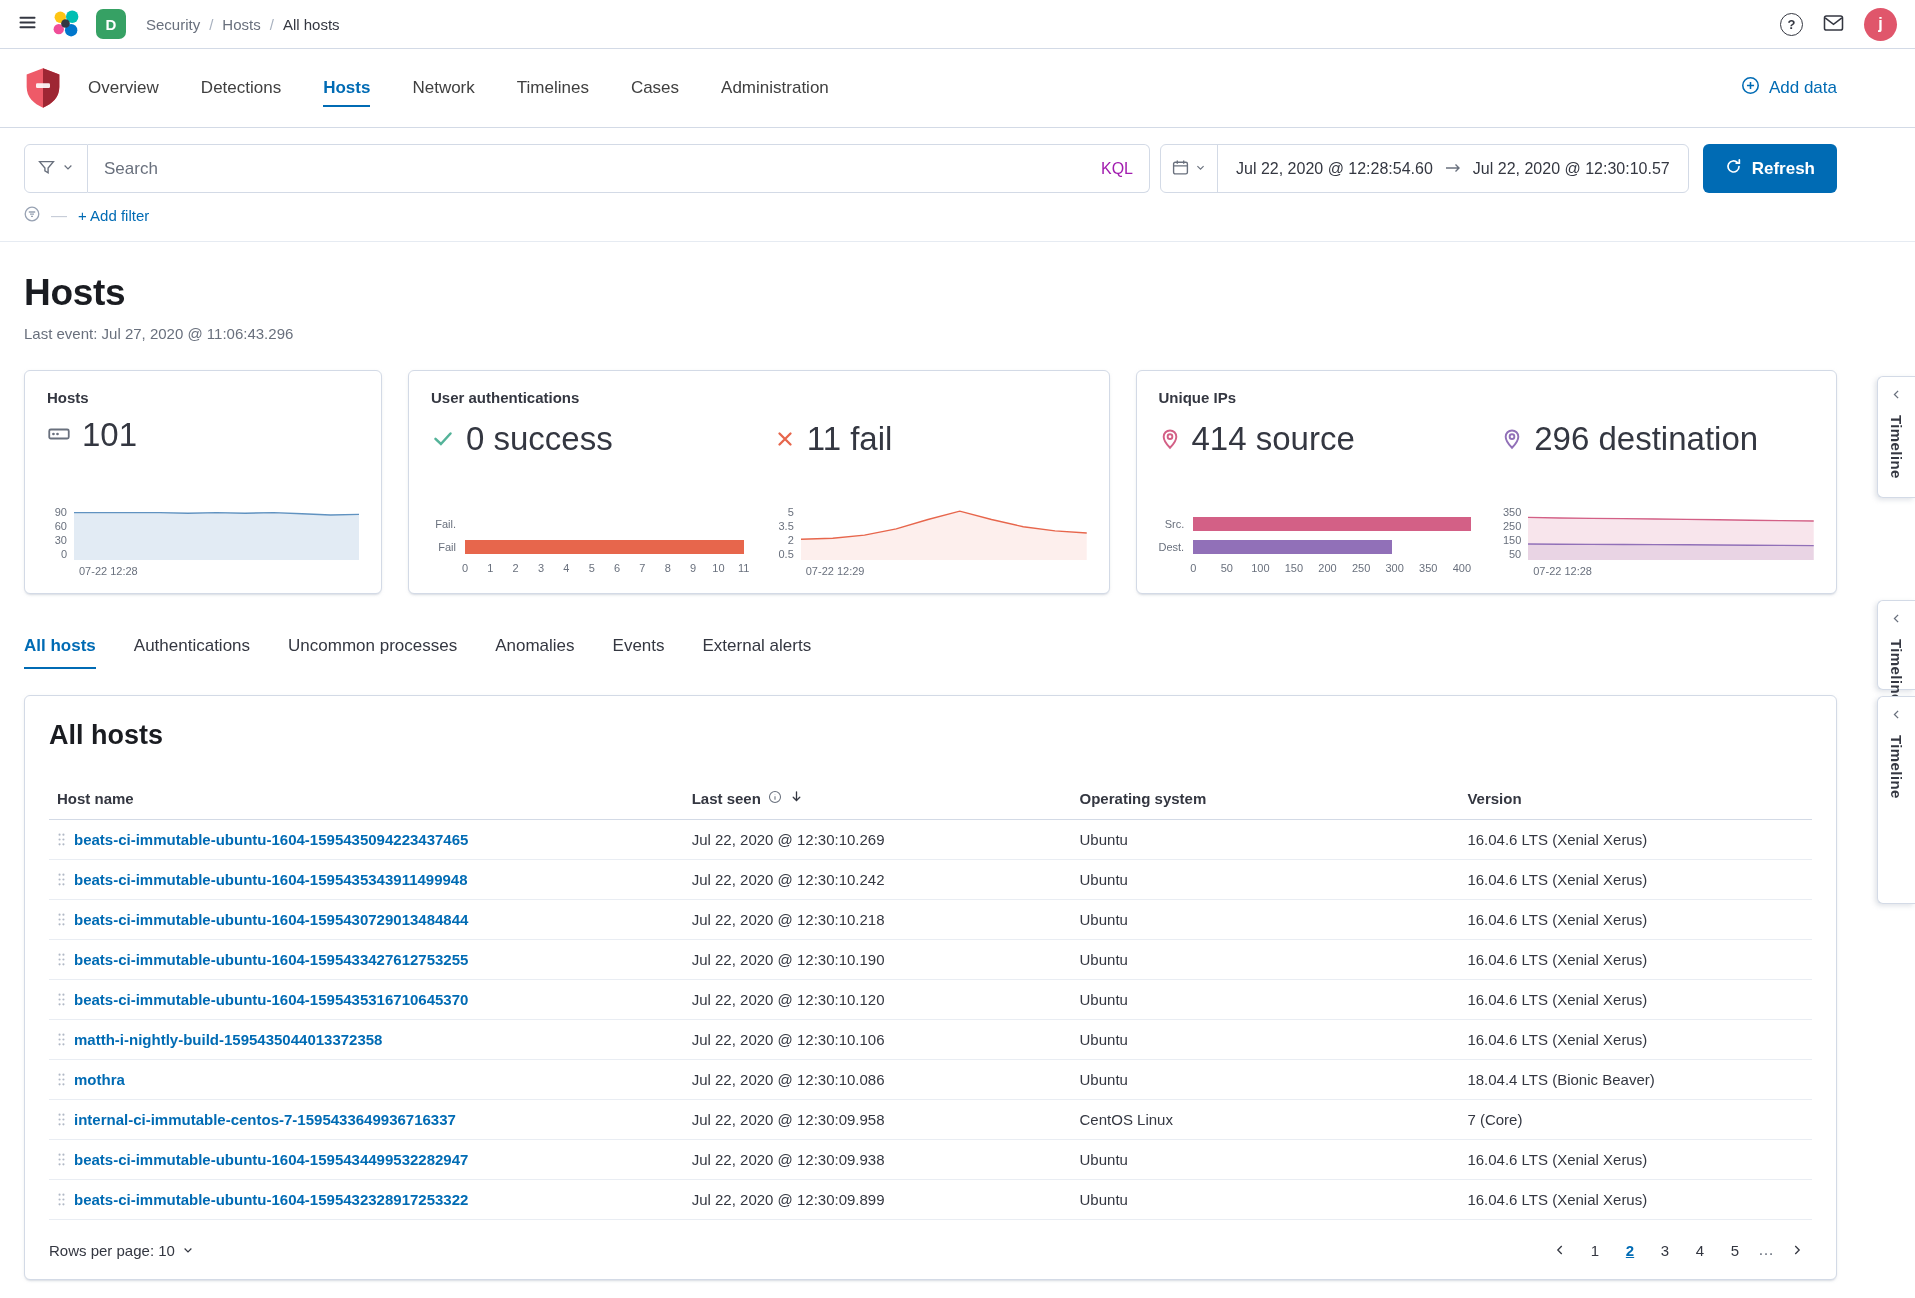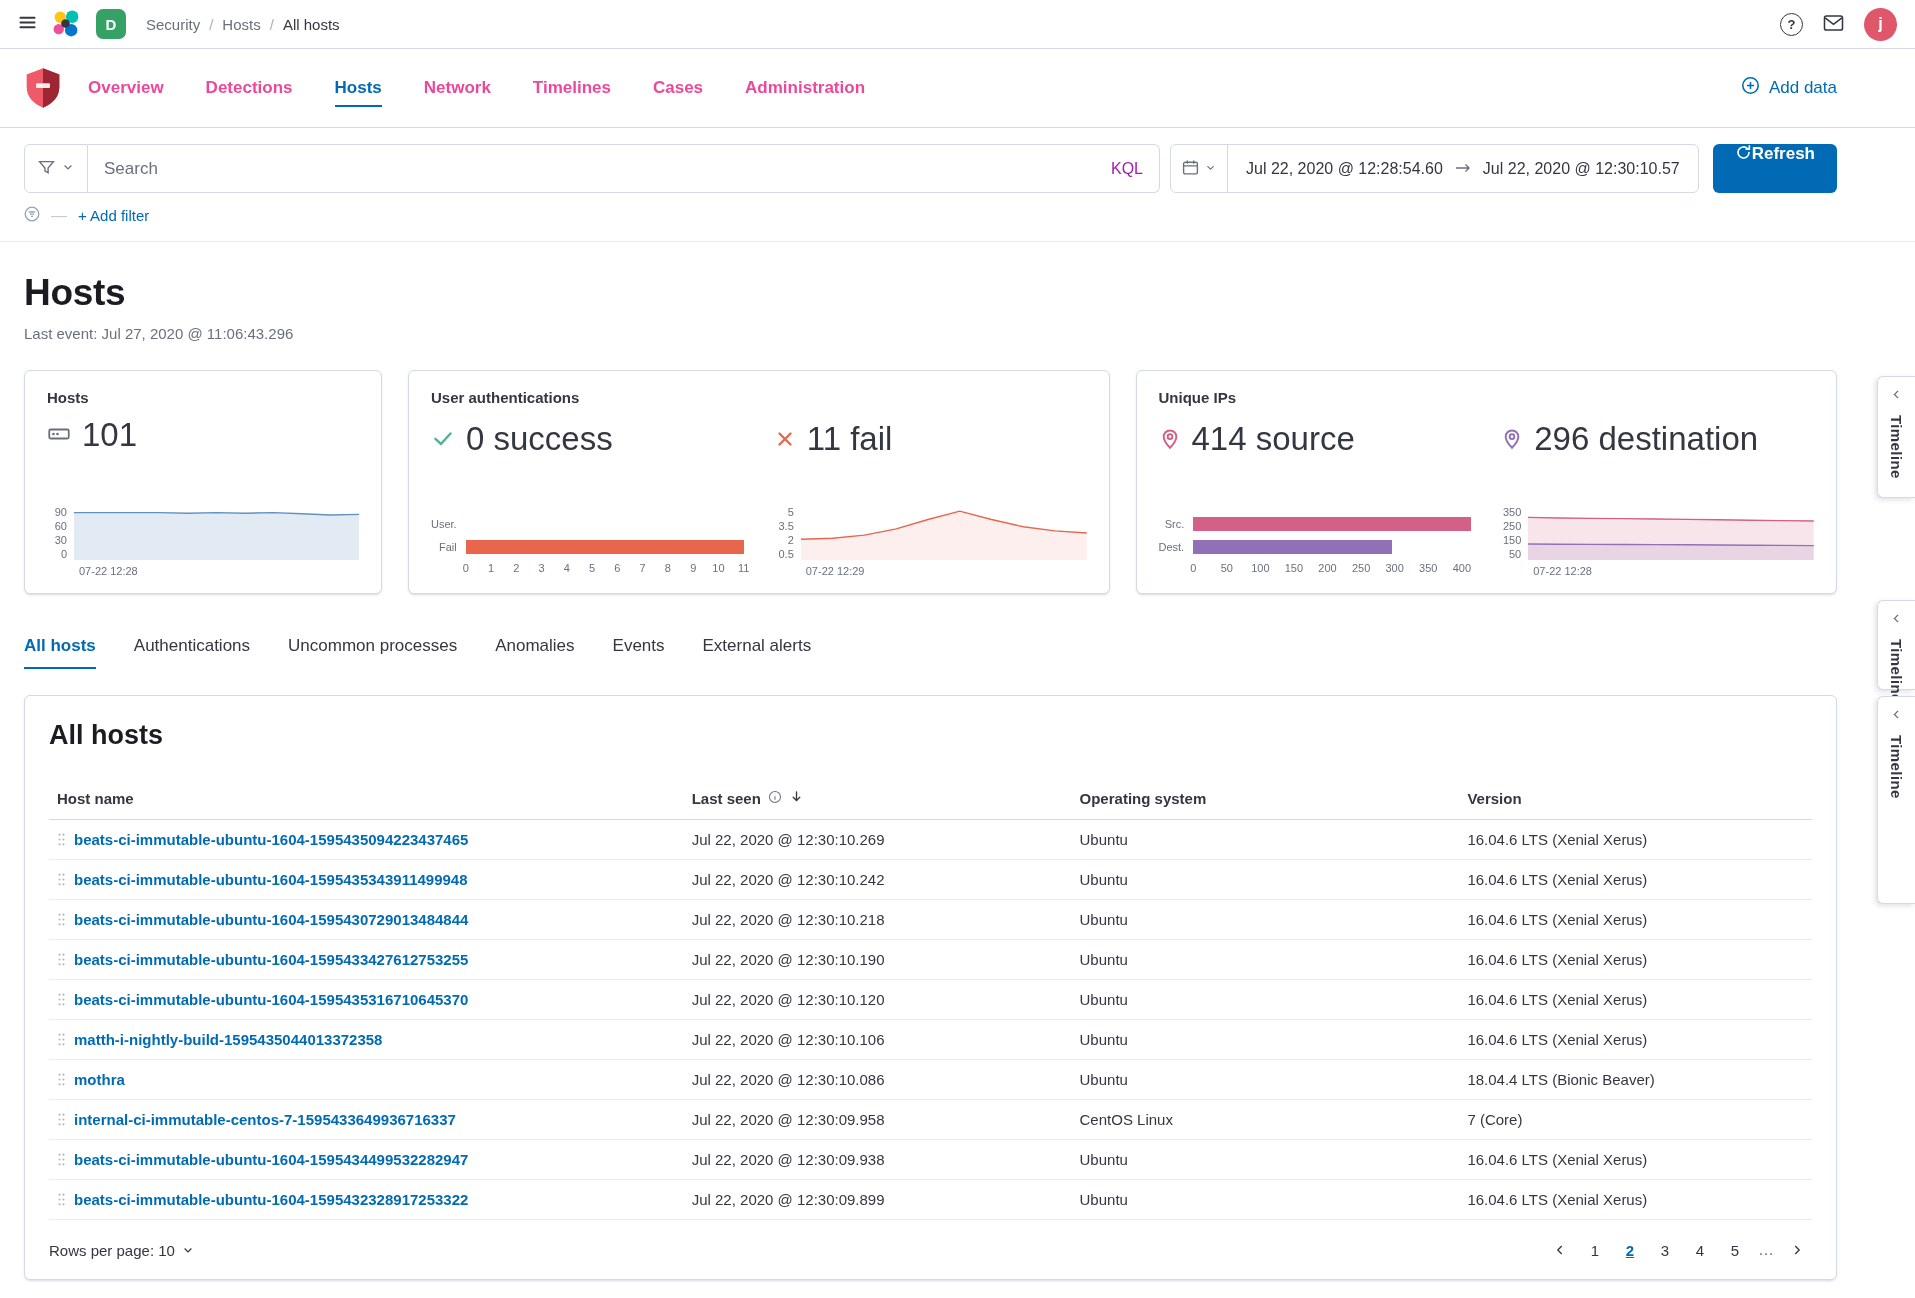--- a/index.html
+++ b/index.html
@@ -17,37 +17,37 @@
   .breadcrumbs .sep{color:#A8B1BF;}
   .breadcrumbs .current{color:#343741;}
   .topbar-right{margin-left:auto;display:flex;align-items:center;gap:20px;}
   .help-circle{width:23px;height:23px;border:1.6px solid #343741;border-radius:50%;display:flex;align-items:center;justify-content:center;font-size:13px;font-weight:700;color:#343741;}
   .avatar{width:33px;height:33px;border-radius:50%;background:#E0566B;color:#fff;display:flex;align-items:center;justify-content:center;font-size:16px;font-weight:600;}
 
   
   .appnav{height:79px;display:flex;align-items:center;padding:0 78px 0 24px;border-bottom:1px solid #D3DAE6;}
   .applogo{margin-right:26px;display:flex;}
   .nav-items{display:flex;gap:42px;align-items:center;}
-  .nav-item{font-size:17px;font-weight:700;color:#ec4899;position:relative;padding:6px 0;}
+  .nav-item{font-size:17px;font-weight:400;color:#404040;position:relative;padding:6px 0;}
   .nav-item.active{color:#006BB4;font-weight:600;}
   .nav-item.active::after{content:"";position:absolute;left:0;right:0;bottom:-3px;height:2px;background:#006BB4;}
   .add-data{margin-left:auto;display:flex;align-items:center;gap:9px;font-size:17px;color:#006BB4;}
 
   
   .query-section{padding:16px 78px 16px 24px;border-bottom:1px solid #E6EBF2;}
   .query-row{display:flex;align-items:stretch;height:49px;}
   .sq-btn{display:flex;align-items:center;gap:7px;padding:0 13px;border:1px solid #D3DAE6;border-radius:6px 0 0 6px;background:#fff;}
   .search-box{flex:1;display:flex;align-items:center;border:1px solid #D3DAE6;border-left:none;border-radius:0 6px 6px 0;background:#fff;padding:0 16px;}
   .search-box input{flex:1;border:none;outline:none;font-size:17px;color:#343741;font-family:inherit;background:transparent;}
   .search-box input::placeholder{color:#69707D;}
   .kql{color:#a21caf;font-size:16px;margin-left:12px;}
   .date-group{display:flex;align-items:stretch;margin-left:10px;border:1px solid #D3DAE6;border-radius:6px;overflow:hidden;background:#fff;}
   .cal-btn{display:flex;align-items:center;gap:6px;padding:0 11px;border-right:1px solid #D3DAE6;}
   .date-range{display:flex;align-items:center;gap:12px;padding:0 18px;font-size:16px;color:#343741;white-space:nowrap;}
-  .refresh-btn{margin-left:14px;display:flex;gap:0;background:#006BB4;color:#fff;font-size:17px;font-weight:600;padding:0 22px;border-radius:6px;}
+  .refresh-btn{margin-left:14px;display:flex;align-items:center;gap:10px;background:#006BB4;color:#fff;font-size:17px;font-weight:600;padding:0 22px;border-radius:6px;}
   .filter-row{display:flex;align-items:center;gap:11px;margin-top:13px;}
   .add-filter{color:#006BB4;font-size:15px;}
 
   
   .page-header{padding:30px 78px 0 24px;}
   .page-title{font-size:37px;font-weight:600;color:#1A1C21;letter-spacing:-.3px;}
   .last-event{margin-top:11px;font-size:15px;color:#69707D;}
 
   
   .kpi-row{display:flex;gap:26px;padding:28px 78px 0 24px;align-items:stretch;}
@@ -288,21 +288,21 @@
           <span>
             <svg width="24" height="24" viewBox="0 0 16 16" fill="none" stroke="#54B399" stroke-width="1.7" stroke-linecap="round">
                 <path d="M3 8.6L6.6 12 13 5"></path>
               </svg>
           </span>
           <span>0 success</span>
         </div>
         <div class="mini-chart">
             <div class="mc-body">
               <div class="mc-cats">
-                <span>User.</span>
+                <span>Fail.</span>
                 <span>Fail</span>
               </div>
               <div class="mc-hplot">
                 <div class="mc-bars">
                   <div class="mc-bar-row">
                     <div class="mc-bar" style="width: 0%; background: rgb(231, 102, 76);"></div>
                   </div>
                   <div class="mc-bar-row">
                     <div class="mc-bar" style="width: 100%; background: rgb(231, 102, 76);"></div>
                   </div>

